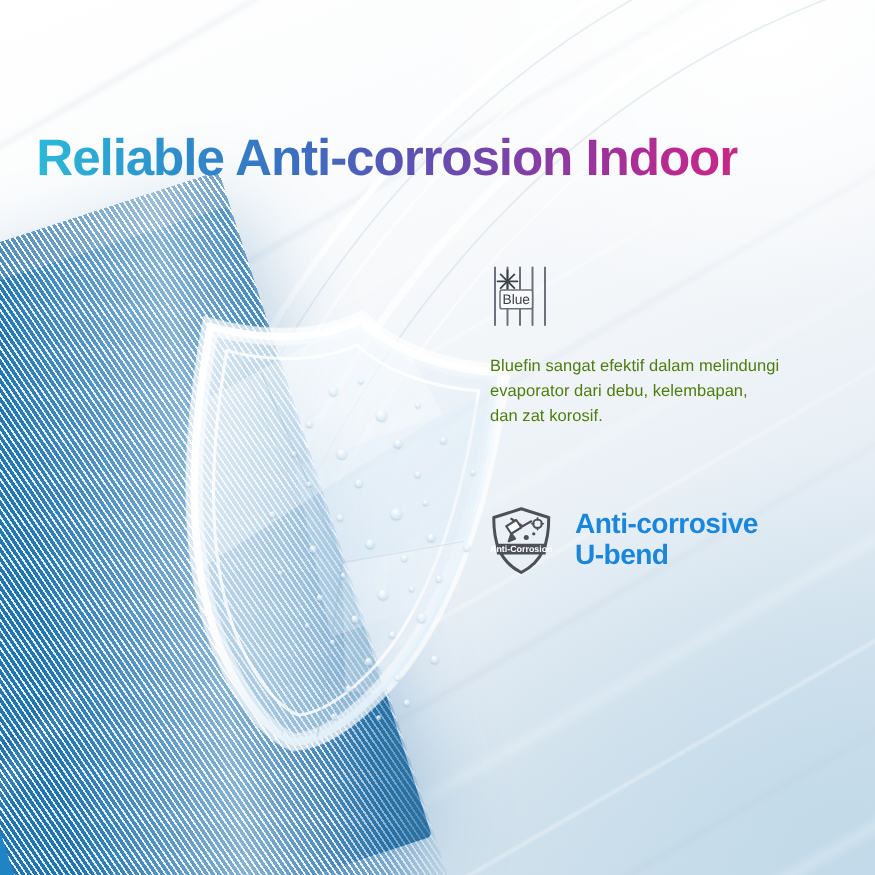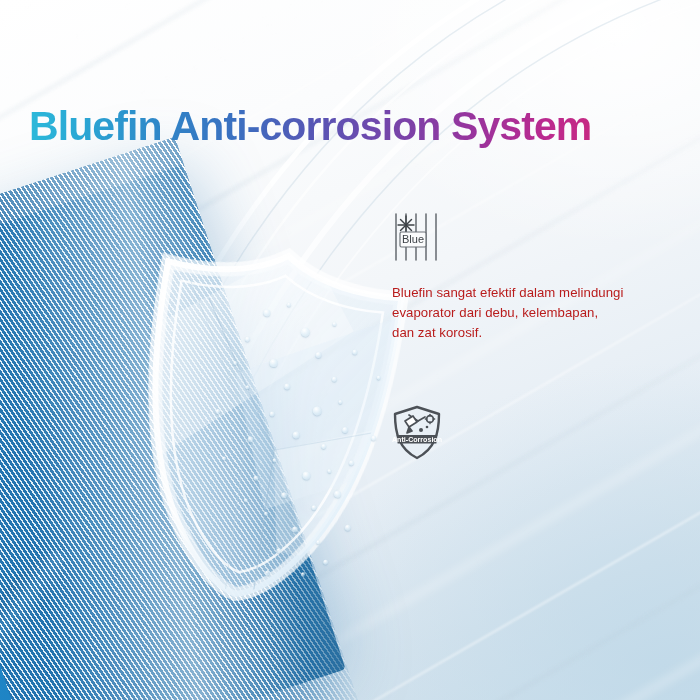--- a/index.html
+++ b/index.html
@@ -200,21 +200,21 @@
     font-size: 22.5px;
     font-weight: 700;
     color: #1b87dc;
     line-height: 1.13;
     letter-spacing: -0.45px;
     margin: 0 0 9px 0;
     white-space: pre-line;
   }
   .feature-body {
     font-size: 13.2px;
-    color: #b91c1c;
+    color: #4d7c0f;
     line-height: 1.50;
     letter-spacing: 0.05px;
     margin: 0;
     max-width: 232px;
   }
 </style>
 </head>
 <body>
 
 <div id="stage">
@@ -346,21 +346,21 @@
       <i style="left:86px;top:168px;width:5px;height:5px"></i>
       <i style="left:100px;top:214px;width:4px;height:4px"></i>
       <i style="left:244px;top:170px;width:5px;height:5px"></i>
       <i style="left:240px;top:110px;width:4px;height:4px"></i>
       <i style="left:160px;top:320px;width:5px;height:5px"></i>
       <i style="left:196px;top:316px;width:4px;height:4px"></i>
       <i style="left:216px;top:300px;width:5px;height:5px"></i>
     </div>
   </div>
 
-  <h1 class="title">Bluefin Anti-corrosion System</h1>
+  <h1 class="title">Reliable Anti-corrosion Indoor</h1>
 
   <div class="feature f1">
     <div class="feature-icon">
       <svg width="50" height="54" viewBox="0 0 50 54" aria-hidden="true">
         <g stroke="#6d7278" stroke-width="1.6" stroke-linecap="round">
           <line x1="4" y1="4" x2="4" y2="50"></line>
           <line x1="14" y1="4" x2="14" y2="50"></line>
           <line x1="24" y1="4" x2="24" y2="50"></line>
           <line x1="34" y1="4" x2="34" y2="50"></line>
           <line x1="44" y1="4" x2="44" y2="50"></line>
@@ -401,16 +401,18 @@
           <line x1="41" y1="14" x2="42.7" y2="14"></line>
         </g>
         <circle cx="29" cy="25" r="2" fill="#4c5157"></circle>
         <circle cx="35" cy="22" r="1.3" fill="#4c5157"></circle>
 
         <path d="M4.6 30 L45.4 30 L44.4 38.5 L5.6 38.5 Z" fill="#4c5157"></path>
         <text x="25" y="36.6" text-anchor="middle" font-family="Liberation Sans, sans-serif" font-size="7.1" font-weight="bold" fill="#ffffff">Anti-Corrosion</text>
       </svg>
     </div>
     <div class="feature-text">
+      <h2 class="feature-heading">Anti-corrosive
+U-bend</h2>
     </div>
   </div>
 
 </div>
 
 </body></html>

